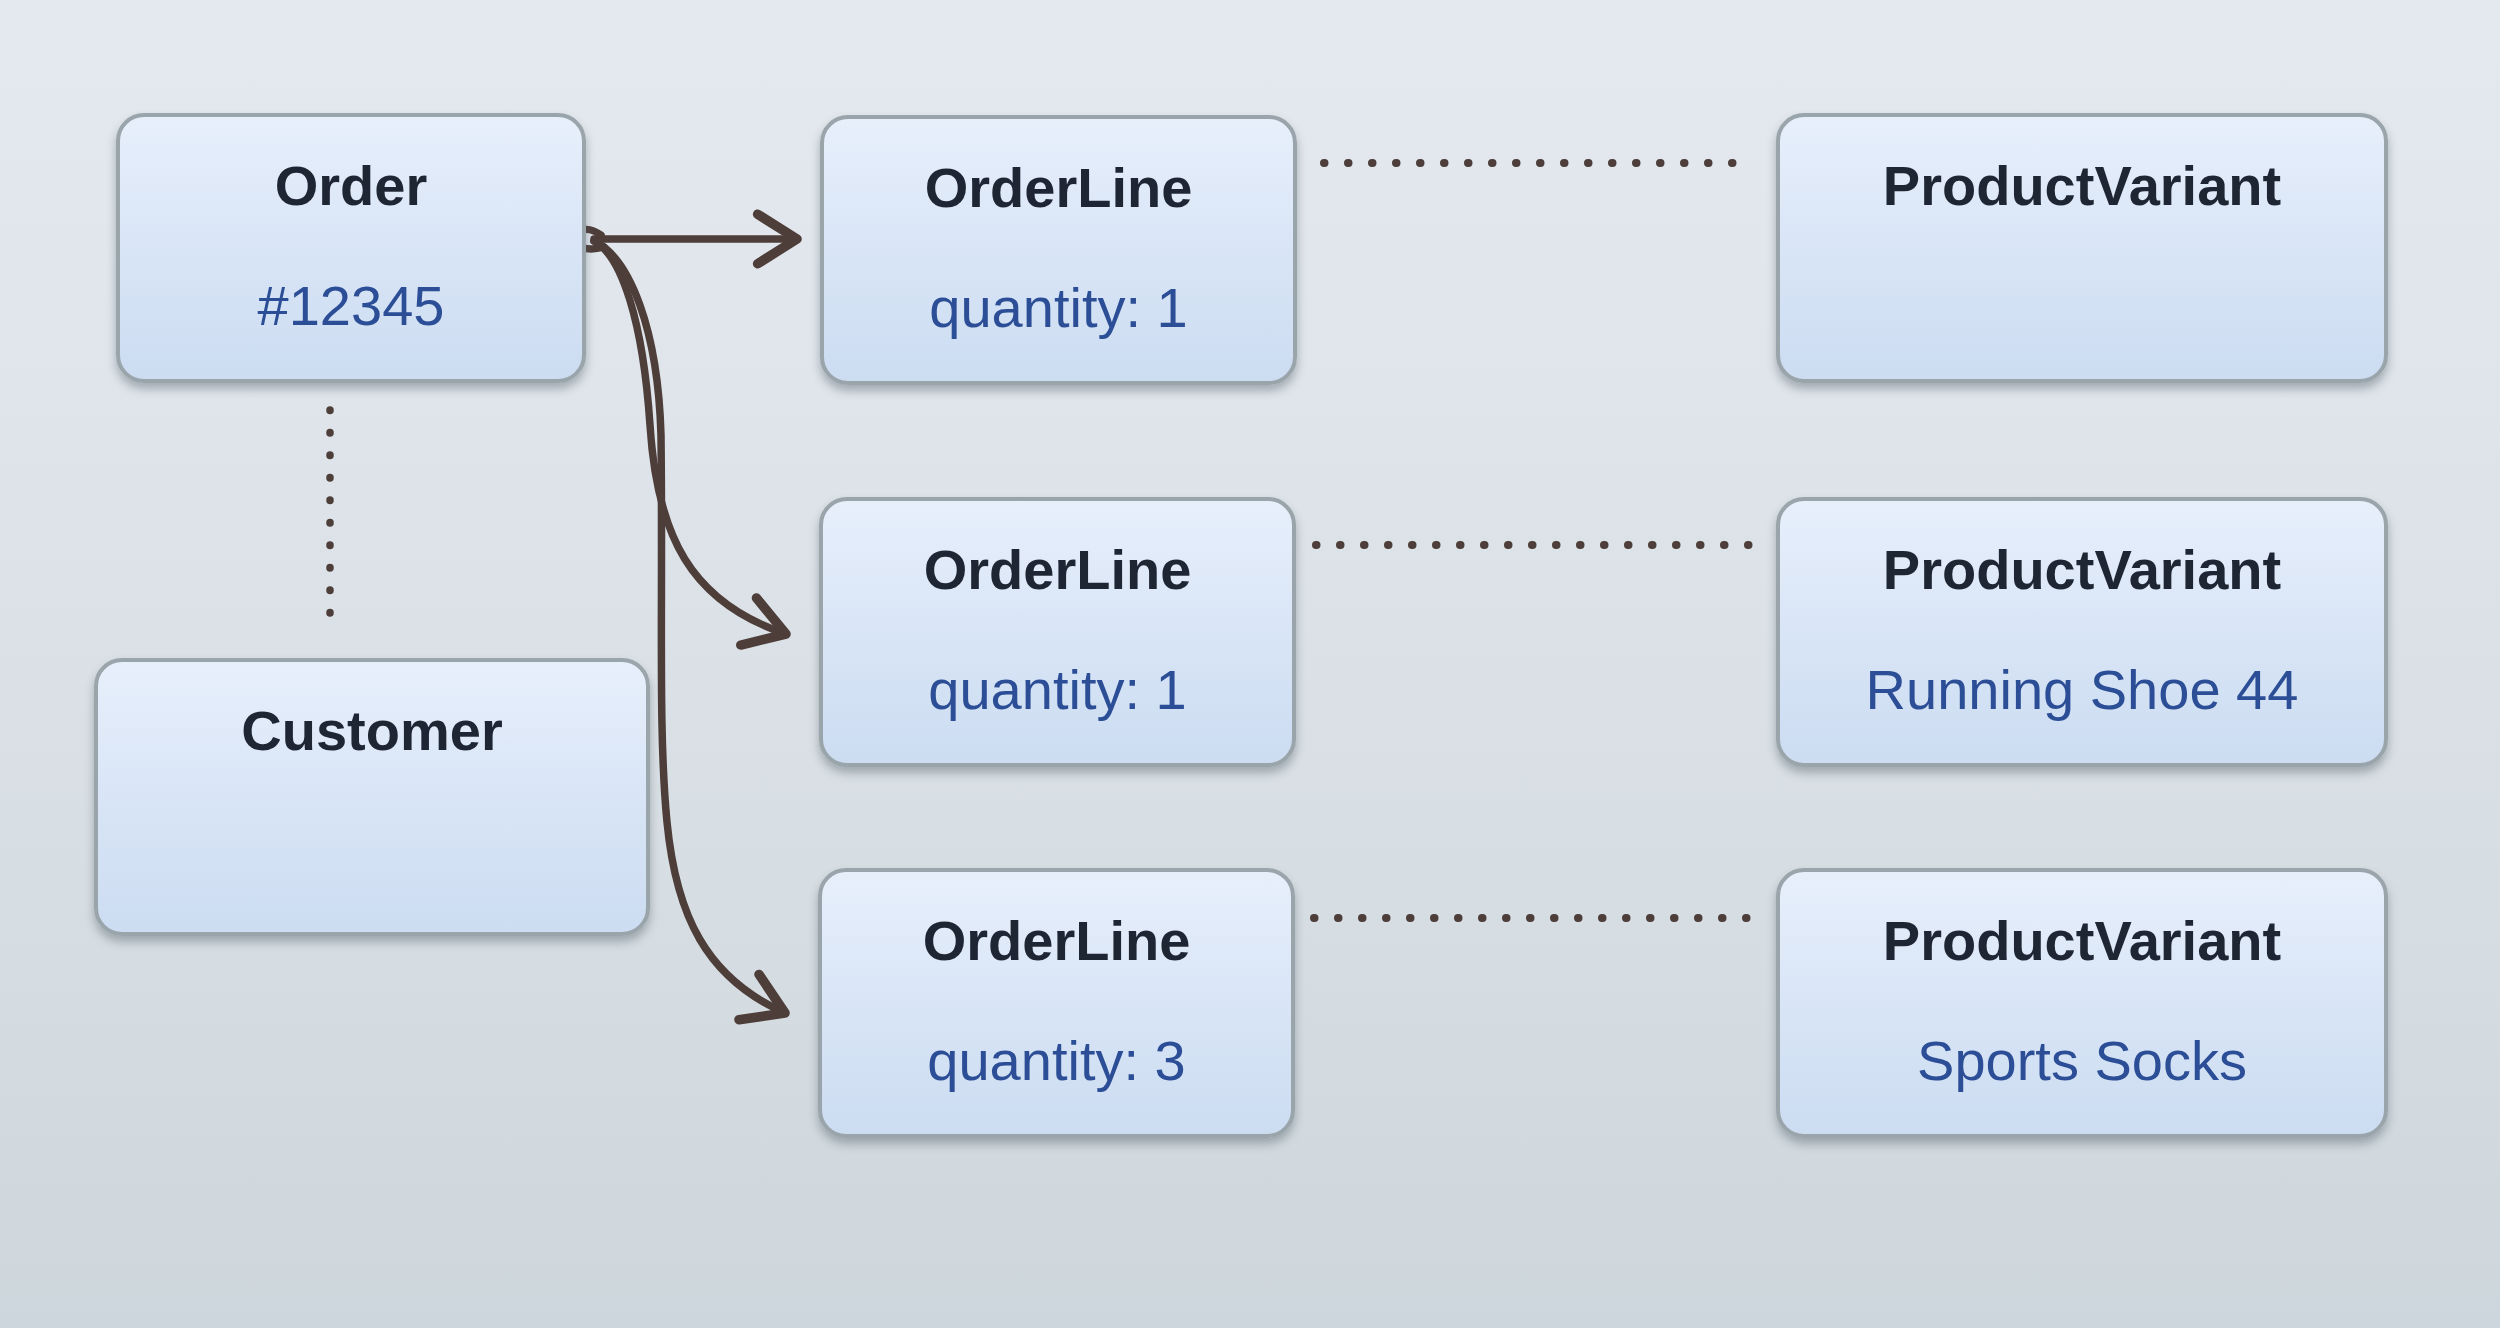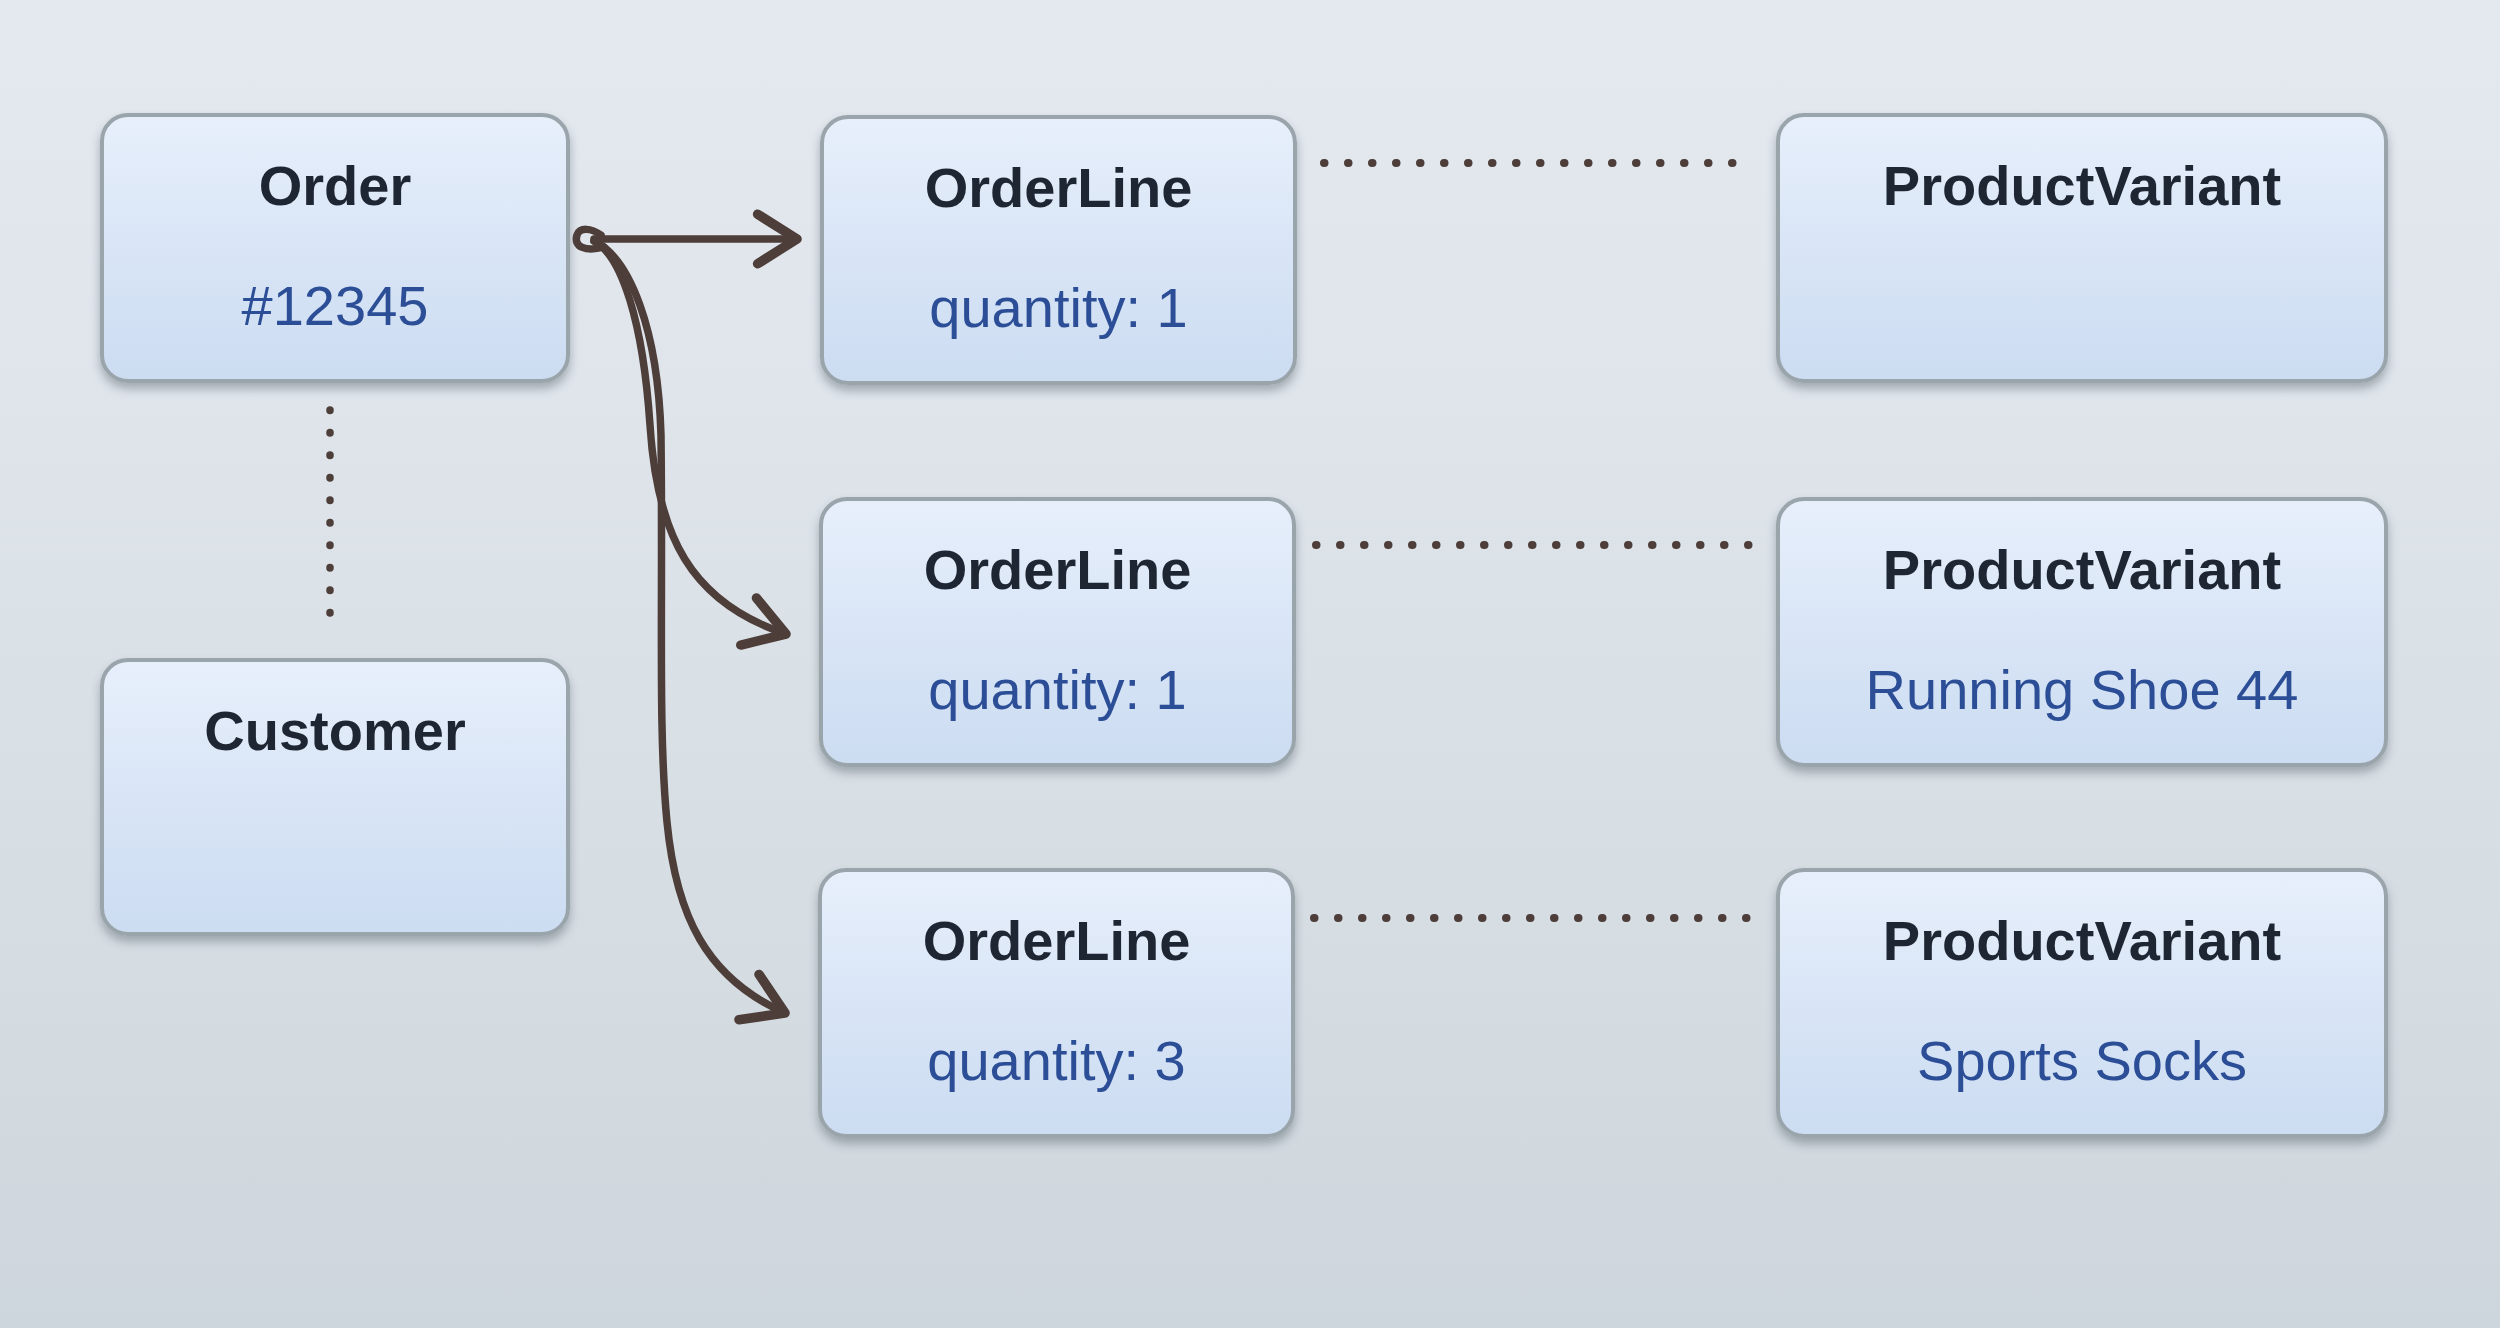--- a/index.html
+++ b/index.html
@@ -89,26 +89,26 @@
     <path class="dotted-edge" d="M1316 545 H1763"></path>
     <path class="dotted-edge" d="M1314 918 H1763"></path>
 
     <path class="arrow-edge" d="M604 247 C586 252 573 247 577 235 C580 227 591 228 601 235"></path>
 
     <path class="arrow-edge" d="M594 239 L797 239" marker-end="url(#arrowhead)"></path>
     <path class="arrow-edge" d="M594 241 C622 256 643 322 650 425 C657 535 690 602 786 634" marker-end="url(#arrowhead)"></path>
     <path class="arrow-edge" d="M594 241 C630 258 658 330 661 435 C663 610 658 730 667 822 C676 915 706 978 785 1013" marker-end="url(#arrowhead)"></path>
   </svg>
 
-  <div class="node" style="left:100px; top:113px; width:470px; height:270px;">
+  <div class="node" style="left:116px; top:113px; width:470px; height:270px;">
     <div class="node-title">Order</div>
     <div class="node-value">#12345</div>
   </div>
 
-  <div class="node" style="left:100px; top:658px; width:470px; height:278px;">
+  <div class="node" style="left:94px; top:658px; width:556px; height:278px;">
     <div class="node-title">Customer</div>
   </div>
 
   <div class="node" style="left:820px; top:115px; width:477px; height:270px;">
     <div class="node-title">OrderLine</div>
     <div class="node-value">quantity: 1</div>
   </div>
 
   <div class="node" style="left:819px; top:497px; width:477px; height:270px;">
     <div class="node-title">OrderLine</div>

